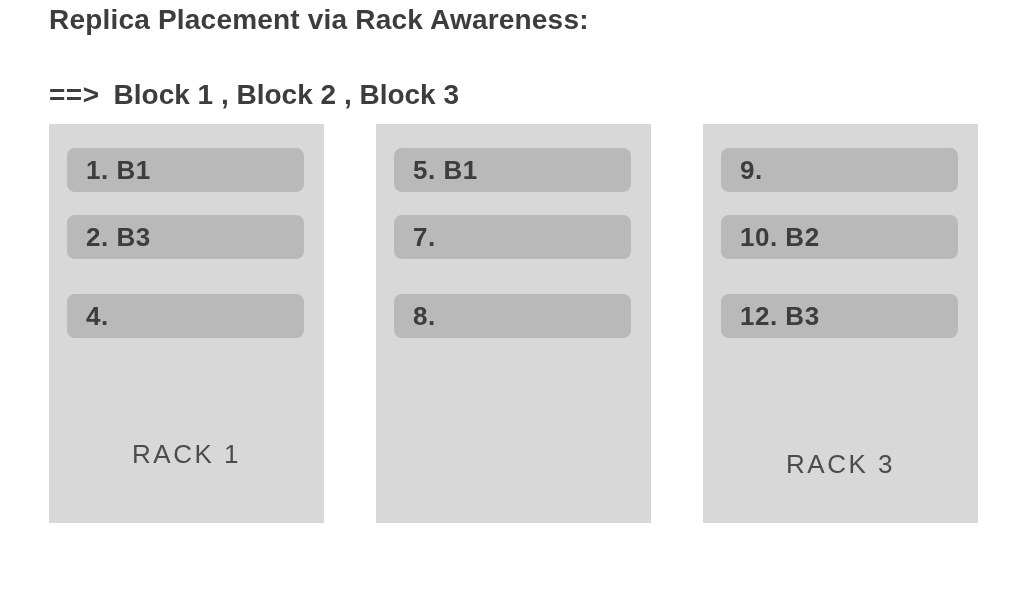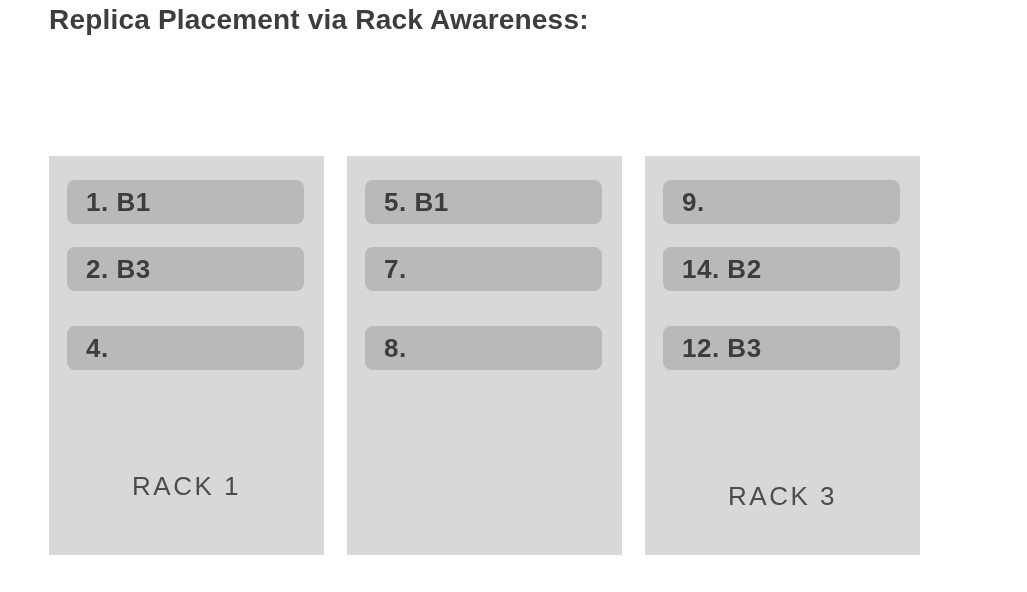--- a/index.html
+++ b/index.html
@@ -34,23 +34,23 @@
     color: #3d3d3d;
     white-space: nowrap;
   }
   .subtitle .arrow {
     margin-right: 14px;
     letter-spacing: 0.5px;
   }
   .racks {
     position: absolute;
     left: 49px;
-    top: 156px;
+    top: 124px;
     display: flex;
-    gap: 23px;
+    gap: 52px;
     justify-content: flex-end;
   }
   .rack {
     position: relative;
     width: 275px;
     height: 399px;
     background: #d8d8d8;
   }
   .node {
     position: absolute;
@@ -88,37 +88,40 @@
   }
   .rack:first-child .rack-label { top: 315px; }
 </style>
 </head>
 <body>
 
 <div class="canvas">
 
   <div class="title">Replica Placement via Rack Awareness:</div>
 
+  <div class="subtitle">
+    <span class="arrow">==&gt;</span><span class="blocks">Block 1 , Block 2 , Block 3</span>
+  </div>
 
   <div class="racks">
 
     <div class="rack">
       <div class="node">1. B1</div>
       <div class="node">2. B3</div>
       <div class="node">4.</div>
       <div class="rack-label">RACK 1</div>
     </div>
 
     <div class="rack">
       <div class="node">5. B1</div>
       <div class="node">7.</div>
       <div class="node">8.</div>
     </div>
 
     <div class="rack">
       <div class="node">9.</div>
-      <div class="node">14. B2</div>
+      <div class="node">10. B2</div>
       <div class="node">12. B3</div>
       <div class="rack-label">RACK 3</div>
     </div>
 
   </div>
 </div>
 
 </body></html>

